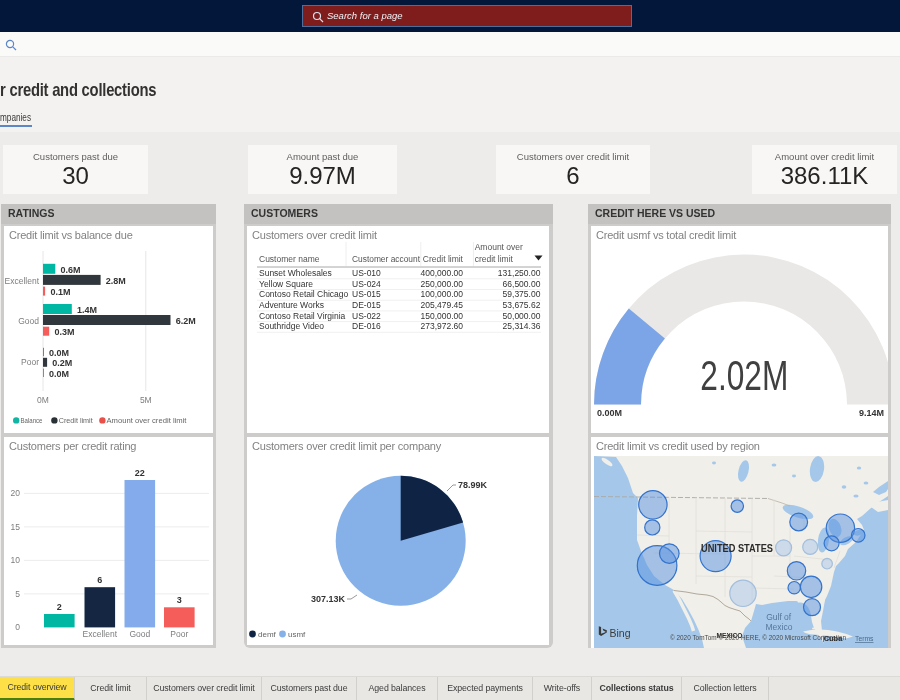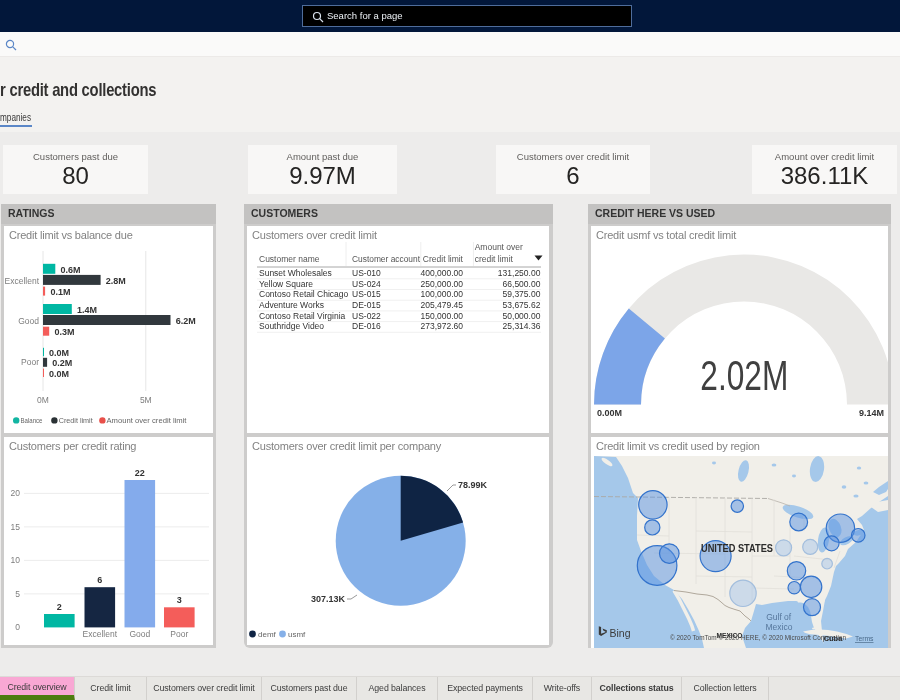--- a/index.html
+++ b/index.html
@@ -1,36 +1,36 @@
 <!DOCTYPE html>
 <html><head>
 <meta charset="utf-8">
 <style>
 * { margin:0; padding:0; box-sizing:border-box; }
 html,body { width:900px; height:700px; overflow:hidden; }
 body { font-family:"Liberation Sans", sans-serif; background:#edeceb; position:relative; }
 .abs { position:absolute; }
 #topbar { left:0; top:0; width:900px; height:32px; background:#02173a; }
-#searchbox { left:302px; top:5px; width:330px; height:22px; background:#000000; border:1px solid #4f6d9b; color:#eef2f7; font-size:9.5px; line-height:20px; padding-left:24px; }
+#searchbox { left:302px; top:5px; width:330px; height:22px; background:#7f1d1d; border:1px solid #4f6d9b; color:#eef2f7; font-size:9.5px; line-height:20px; padding-left:24px;font-style:italic; }
 #bar2 { left:0; top:32px; width:900px; height:25px; background:#fafaf9; border-bottom:1px solid #eceae8; }
 #titlearea { left:0; top:57px; width:900px; height:75px; background:#f3f2f0; }
 #bg { left:0; top:132px; width:900px; height:544px; background:#edeceb; }
 #pagetitle { left:0px; top:79px; font-size:18.5px; font-weight:700; color:#333231; letter-spacing:-0.3px; transform:scaleX(0.8); transform-origin:left; }
 #comptab { left:0px; top:112px; font-size:10px; color:#3a3a3a; transform:scaleX(0.82); transform-origin:left; }
 #compline { left:0; top:125px; width:32px; height:2px; background:#5b87c7; }
 .kpi { top:145px; height:49px; background:#f8f7f6; text-align:center; }
 .kpi .lbl { font-size:9.5px; color:#605e5c; margin-top:6px; }
 .kpi .val { font-size:24px; color:#252423; margin-top:0px; }
 .panel { top:204px; height:444px; background:#cdcccb; }
 .phead { position:absolute; left:0; top:0; right:0; height:20px; background:#c3c2c1; font-size:10.5px; font-weight:700; color:#333; padding:3px 0 0 7px; }
 .tile { position:absolute; background:#fff; }
 .ttitle { position:absolute; left:5px; top:3px; font-size:11px; color:#828282; letter-spacing:-0.2px; }
 #tabbar { left:0; top:676px; width:900px; height:24px; background:#e8e7e4; border-top:1px solid #dcdad7; }
 .tab { position:absolute; top:0; height:24px; font-size:8.8px; letter-spacing:-0.1px; color:#3b3b3b; text-align:center; line-height:23px; border-right:1px solid #d2d0cd; background:#e8e7e4; white-space:nowrap; overflow:hidden; }
-.tab.active { background:#f9a8d4; border-bottom:6px solid #4d7c0f; line-height:20px; }
+.tab.active { background:#fde047; border-bottom:3px solid #4d7c0f; line-height:20px; }
 svg text { font-family:"Liberation Sans", sans-serif; }
 </style>
 </head>
 <body>
 <div class="abs" id="topbar"></div>
 <div class="abs" id="searchbox">Search for a page
   <svg style="position:absolute;left:9px;top:5px" width="12" height="12" viewBox="0 0 12 12">
       <circle cx="5" cy="5" r="3.5" fill="none" stroke="#dbe3ee" stroke-width="1.2"></circle>
       <line x1="7.7" y1="7.7" x2="11" y2="11" stroke="#dbe3ee" stroke-width="1.2"></line>
     </svg>
@@ -42,21 +42,21 @@
     </svg>
 </div>
 <div class="abs" id="titlearea"></div>
 <div class="abs" id="bg"></div>
 <div class="abs" id="pagetitle">r credit and collections</div>
 <div class="abs" id="comptab">mpanies</div>
 <div class="abs" id="compline"></div>
 
 <div class="abs kpi" style="left:3px; width:145px;">
     <div class="lbl">Customers past due</div>
-    <div class="val">80</div>
+    <div class="val">30</div>
   </div>
 <div class="abs kpi" style="left:248px; width:149px;">
     <div class="lbl">Amount past due</div>
     <div class="val">9.97M</div>
   </div>
 <div class="abs kpi" style="left:496px; width:154px;">
     <div class="lbl">Customers over credit limit</div>
     <div class="val">6</div>
   </div>
 <div class="abs kpi" style="left:752px; width:145px;">

